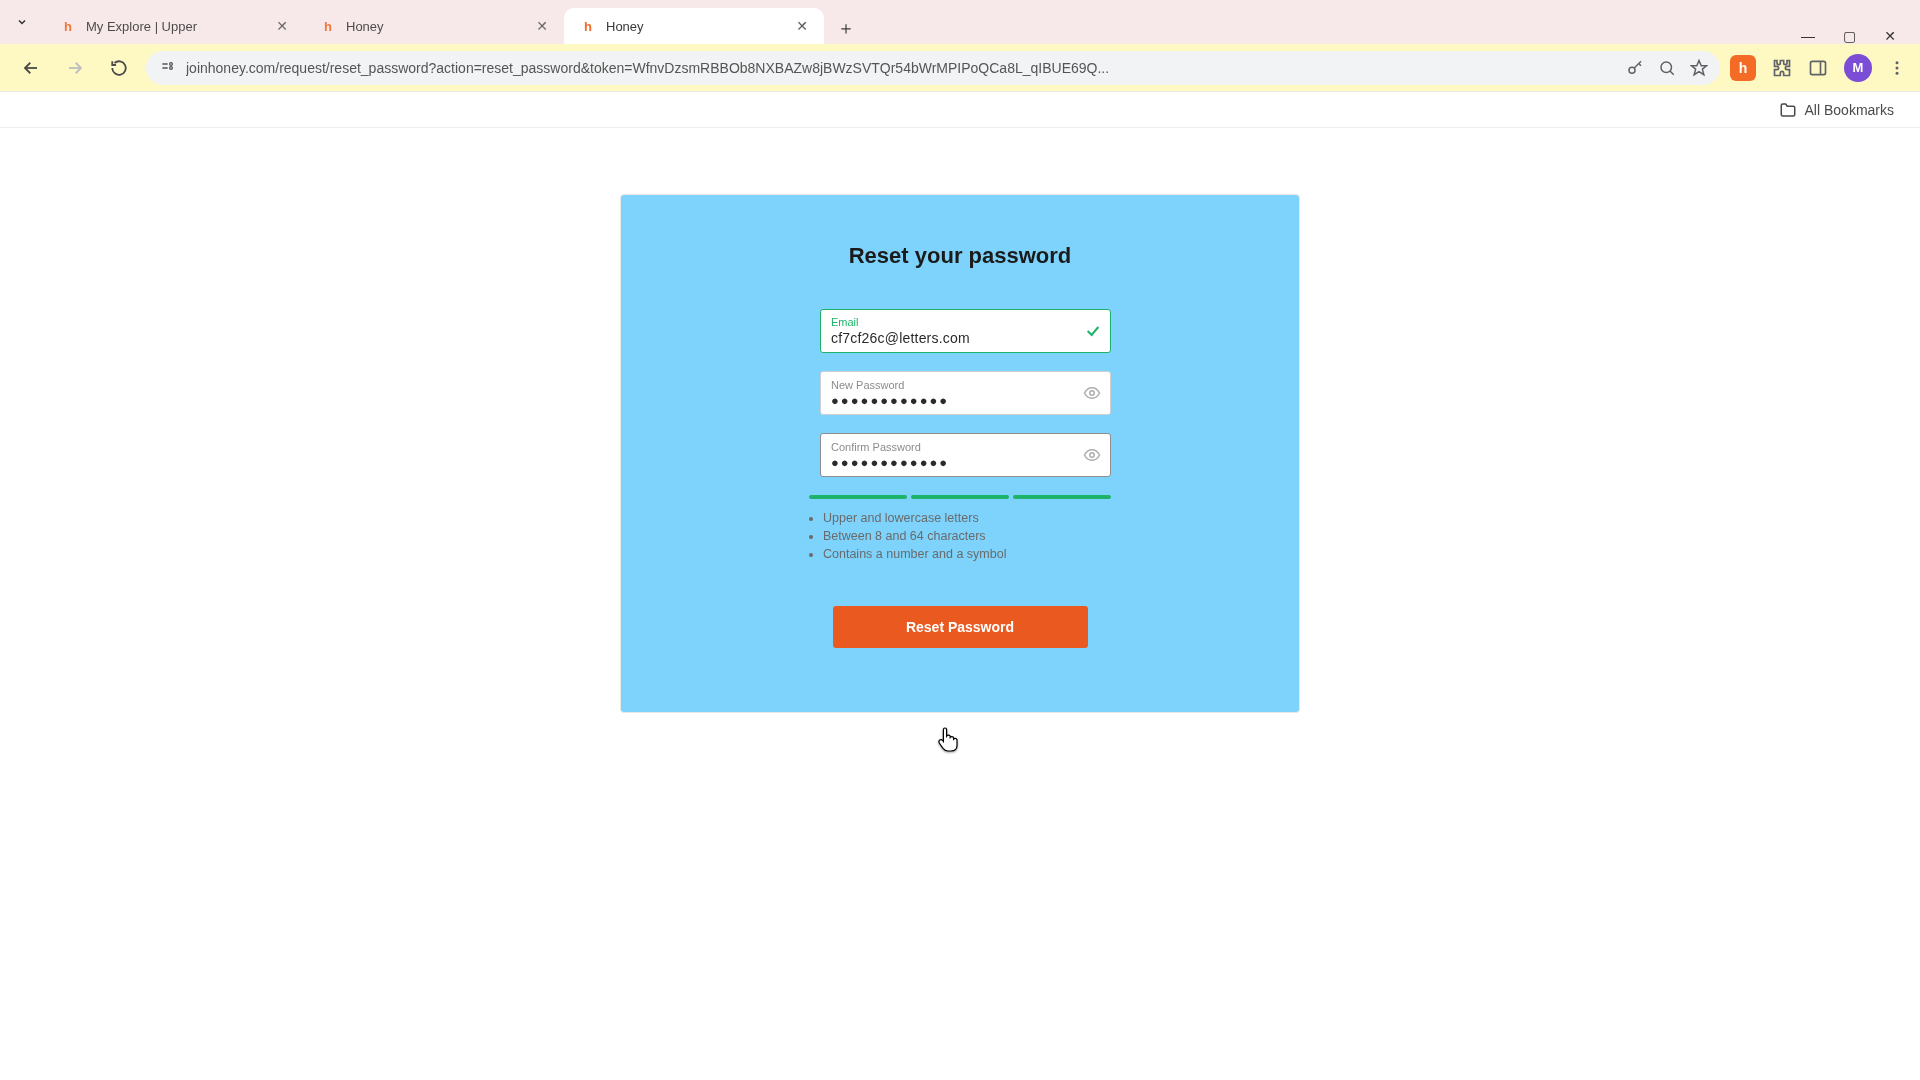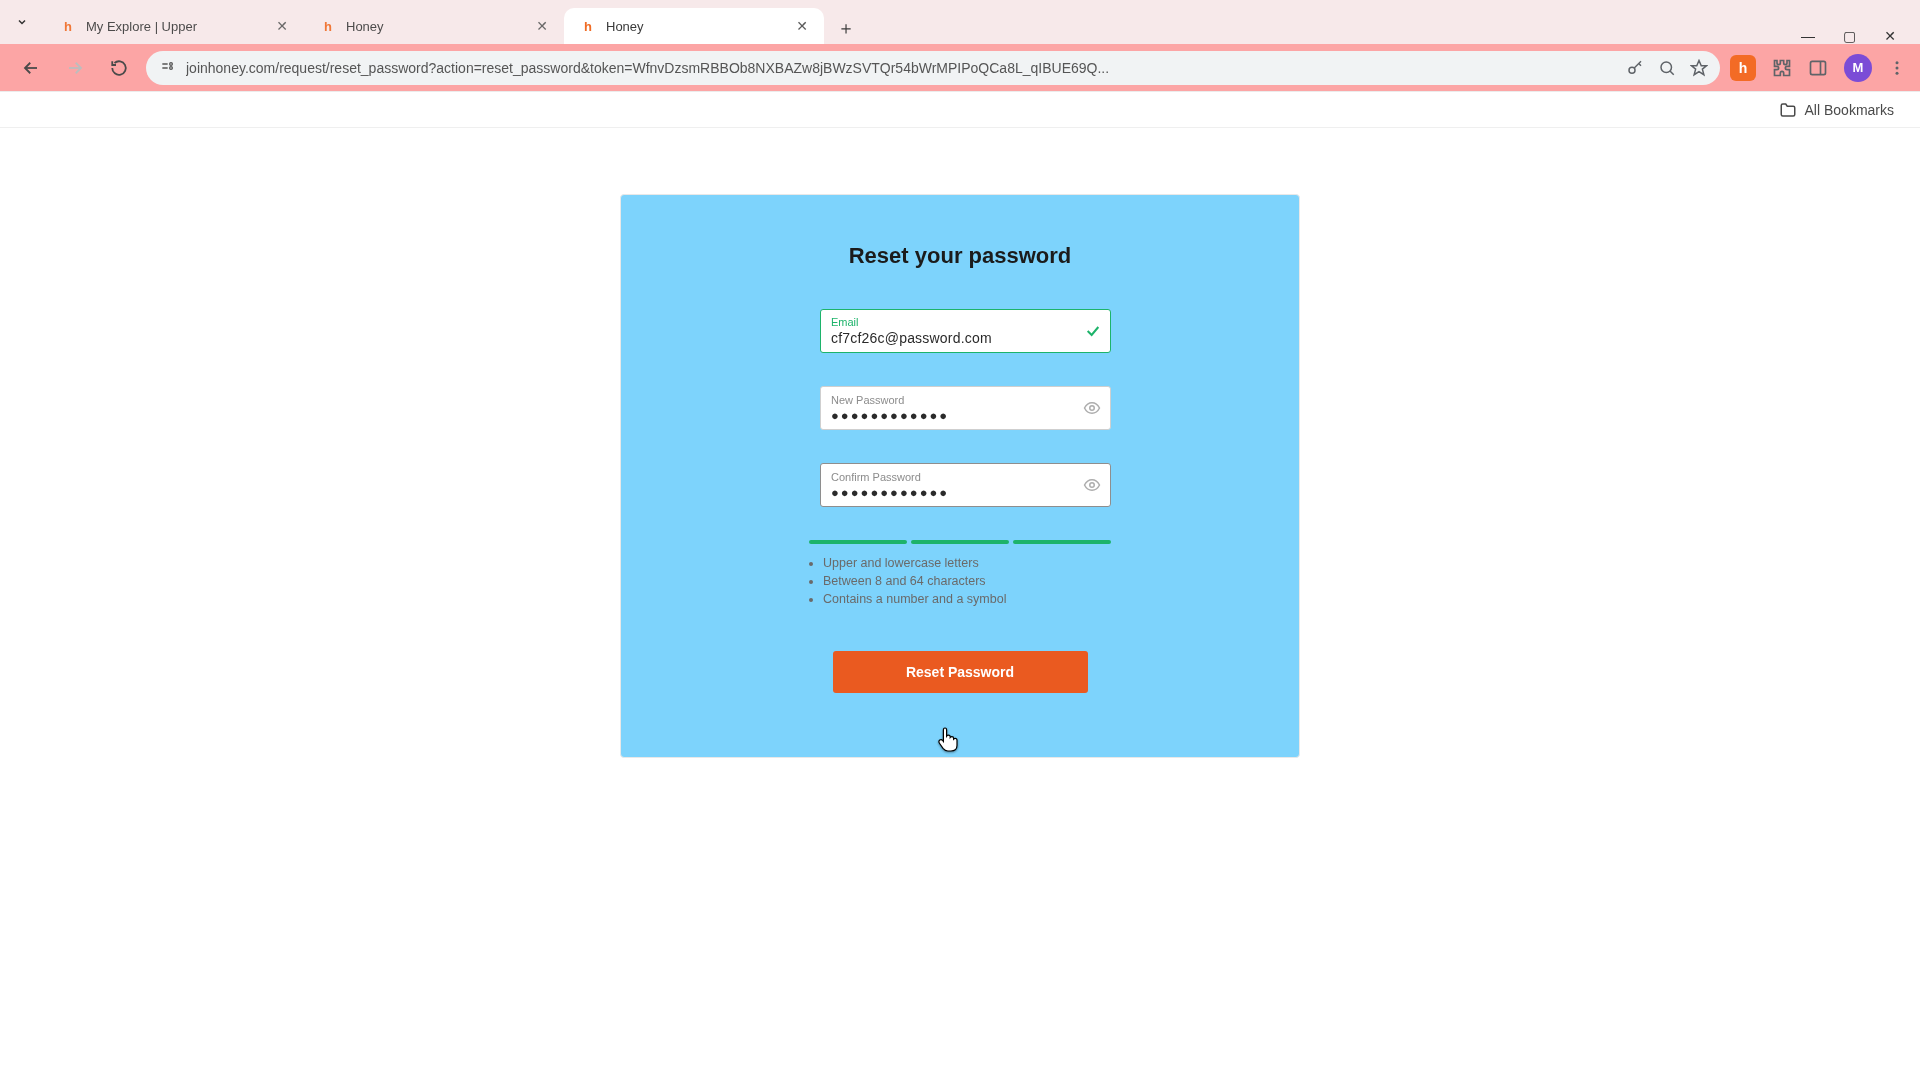--- a/index.html
+++ b/index.html
@@ -30,21 +30,21 @@
     .tab.inactive { opacity:.9; }
     .newtab {
       width:32px; height:32px; display:flex; align-items:center; justify-content:center;
       color:#3a3a3a; font-size:18px; margin-left:6px;
     }
     .win-controls { margin-left:auto; display:flex; gap:28px; padding-right:14px; color:#333; }
     .win-controls span { font-size:14px; }
 
     
     .chrome-toolbar {
-      height: 48px; background:#fca5a5; display:flex; align-items:center; gap:10px;
+      height: 48px; background:#fef9c3; display:flex; align-items:center; gap:10px;
       padding: 0 14px; border-bottom:1px solid #ececec;
     }
     .tool-btn { width:34px; height:34px; display:flex; align-items:center; justify-content:center; color:#4a4a4a; border-radius:50%; }
     .tool-btn.disabled { color:#bdbdbd; }
     .omnibox {
       flex:1; height:34px; background:#f1f3f4; border-radius:17px; display:flex; align-items:center;
       padding:0 12px; gap:10px; color:#555; font-size:14px; overflow:hidden;
     }
     .omnibox .site-chip { width:18px; height:18px; display:flex; align-items:center; justify-content:center; }
     .omnibox .url { white-space:nowrap; overflow:hidden; text-overflow:ellipsis; flex:1; }
@@ -69,21 +69,21 @@
     .page { position:relative; height: calc(1080px - 44px - 48px - 36px); background:#fff; }
 
     .card {
       width: 680px; margin: 66px auto 0 auto; background:#7dd3fc;
       border:1px solid #e8e8e8; border-radius:4px;
       padding: 48px 72px 64px 72px;
       position:relative;
     }
     .card-title { text-align:center; font-size:22px; font-weight:700; color:#1b1b1b; margin-bottom:40px; }
 
-    .field { width: 302px; margin: 0 auto 33px auto; position:relative;padding-left:11px; }
+    .field { width: 302px; margin: 0 auto 18px auto; position:relative;padding-left:11px; }
     .field .box {
       border:1px solid #cfcfcf; border-radius:3px; background:#fff;
       padding: 6px 36px 6px 10px; min-height:44px;
       display:flex; flex-direction:column; justify-content:center;
     }
     .field.valid .box { border-color:#1db36a; }
     .field.focused .box { border-color:#8e8e8e; }
     .field .label { font-size:11px; color:#8c8c8c; line-height:1.1; margin-bottom:2px; }
     .field.valid .label { color:#1db36a; }
     .field .value { font-size:14px; color:#2a2a2a; letter-spacing:.2px; }
@@ -250,21 +250,21 @@
   <span>All Bookmarks</span>
 </div>
 
 <div class="page">
   <div class="card">
     <h1 class="card-title">Reset your password</h1>
 
     <div class="field valid">
       <div class="box">
         <div class="label">Email</div>
-        <div class="value">cf7cf26c@password.com</div>
+        <div class="value">cf7cf26c@letters.com</div>
       </div>
       <span class="end-icon i">
         <svg width="16" height="16" viewBox="0 0 24 24" fill="none" stroke="currentColor" stroke-width="3">
             <polyline points="4 12 10 18 20 6"></polyline>
           </svg>
       </span>
     </div>
 
     <div class="field">
       <div class="box">

